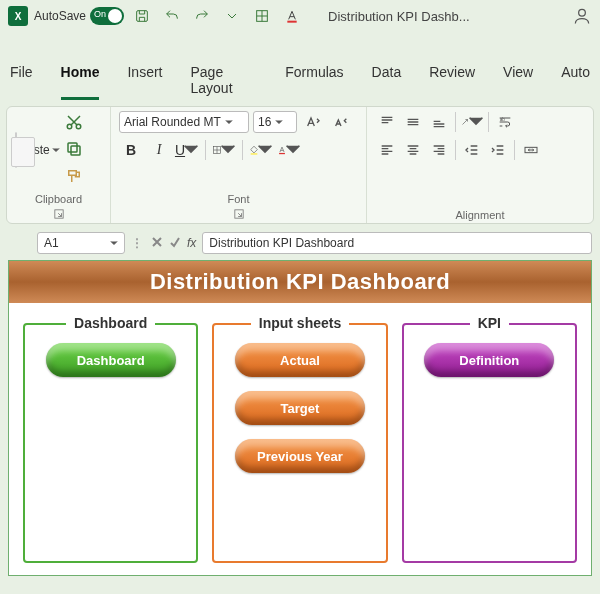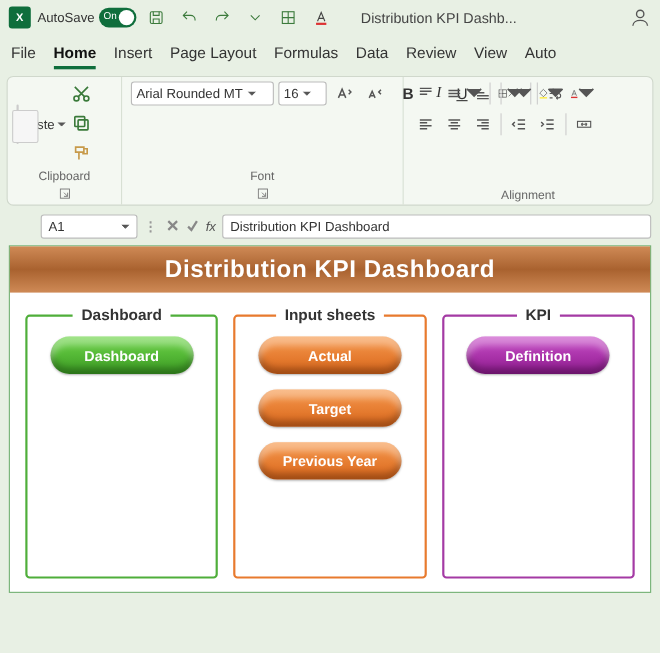--- a/index.html
+++ b/index.html
@@ -12,40 +12,40 @@
   .toggle { width: 34px; height: 18px; background: #0f6e3c; border-radius: 9px; position: relative; }
   .toggle::after { content:""; position:absolute; right:2px; top:2px; width:14px; height:14px; background:#fff; border-radius:50%; }
   .toggle-label { font-size:9px; color:#fff; position:absolute; left:4px; top:2px; }
   .qat-btn { width: 24px; height: 24px; display:flex; align-items:center; justify-content:center; color:#4a6; }
   .qat-btn svg { width:16px; height:16px; stroke:#3b7a3b; stroke-width:1.5; fill:none; }
   .title-text { margin-left: 18px; font-size: 13px; color:#444; flex:1; white-space:nowrap; overflow:hidden; text-overflow:ellipsis; }
   .person { width:20px; height:20px; }
   .person svg { width:20px; height:20px; stroke:#555; fill:none; stroke-width:1.5; }
 
   
-  .tabs { display:flex; gap:16px; padding: 8px 10px 0 10px; font-size:14px; }
+  .tabs { display:flex; gap:28px; padding: 8px 10px 0 10px; font-size:14px;margin-top:24px; }
   .tab { padding-bottom:4px; cursor:pointer; }
   .tab.active { font-weight:600; border-bottom:3px solid #0f6e3c; color:#111; }
 
   
   .ribbon { background:#f4f8f2; border:1px solid #d0d8cc; border-radius:6px; margin:6px; display:flex; height:118px; }
   .group { border-right:1px solid #d8e0d4; padding:4px 8px 2px 8px; display:flex; flex-direction:column; justify-content:space-between; }
   .group-label { text-align:center; font-size:11px; color:#666; padding-top:2px; display:flex; justify-content:center; align-items:center; gap:4px;flex-direction:column; }
   .dlg-launch svg { width:10px; height:10px; stroke:#777; fill:none; }
 
   
   .clipboard-body { display:flex; gap:6px; }
   .paste { display:flex; align-items:center; gap:2px; width:44px; }
   .paste-icon { width:30px; height:36px; border:1px solid #ccc; border-radius:3px; background:#fff; position:relative; }
   .paste-icon::before { content:""; position:absolute; left:-5px; top:4px; width:22px; height:28px; background:#f6f6f6; border:1px solid #ccc; border-radius:2px; }
   .clip-side { display:flex; flex-direction:column; gap:6px; justify-content:flex-start; padding-top:2px; }
   .clip-side svg { width:18px; height:18px; }
 
   
-  .font-body { display:flex; gap:6px; }
+  .font-body { display:flex; flex-direction:column; gap:6px; }
   .font-row { display:flex; gap:4px; align-items:center; }
   .combo { background:#fff; border:1px solid #bbb; border-radius:3px; height:22px; display:flex; align-items:center; padding:0 4px; font-size:12px; }
   .combo .dd { margin-left:4px; }
   .dd svg { width:8px; height:8px; stroke:#555; fill:#555; }
   .icon-btn { width:24px; height:22px; display:flex; align-items:center; justify-content:center; border-radius:3px; }
   .icon-btn svg { width:16px; height:16px; }
   .split .dd { margin-left:-2px; }
   .bold { font-weight:bold; font-size:14px; }
   .italic { font-style:italic; font-size:14px; font-family:serif;}
   .under { text-decoration:underline; font-size:14px; }

